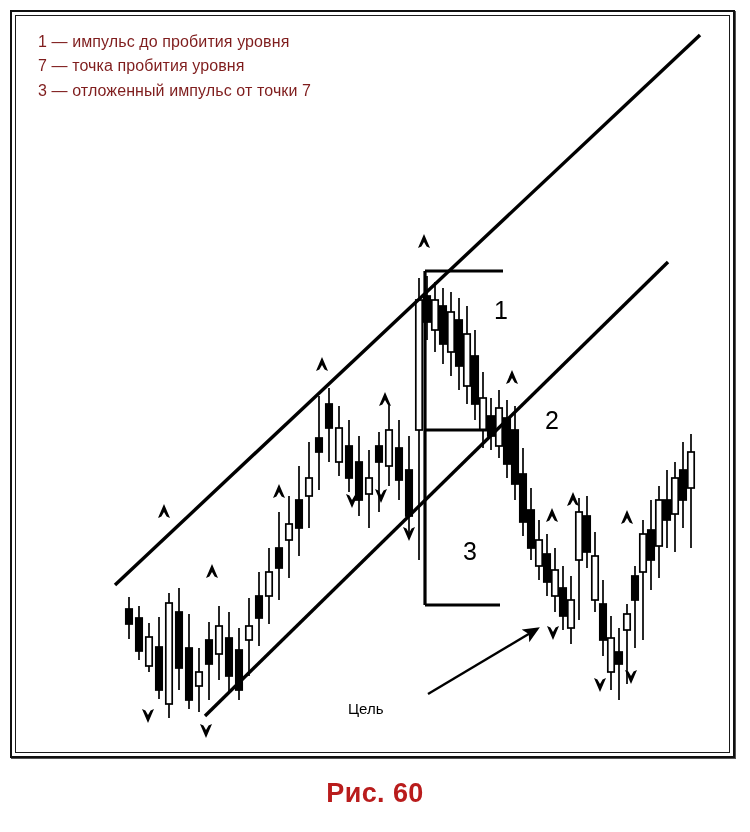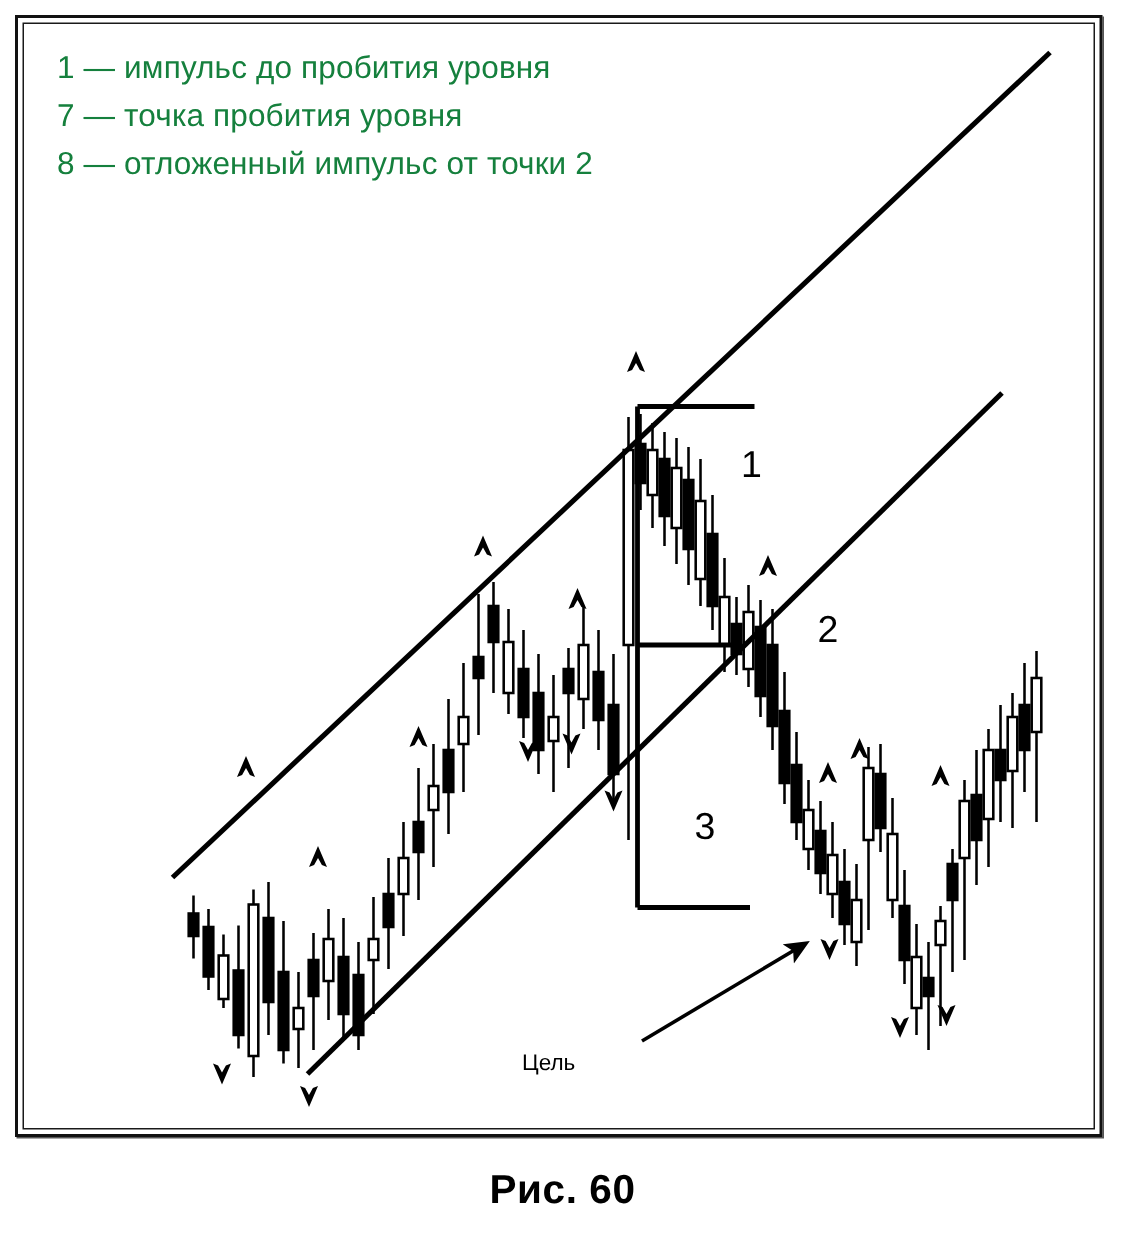--- a/index.html
+++ b/index.html
@@ -44,43 +44,43 @@
     box-sizing: border-box;
   }
   .legend {
     position: absolute;
     left: 38px;
     top: 30px;
     width: 420px;
     line-height: 1.52;
   }
   .legend-line {
-    font-size: 21px;
-    color: #15803d;
+    font-size: 16px;
+    color: #7f1d1d;
     white-space: nowrap;
     letter-spacing: 0.1px;
   }
   .chart-svg {
     position: absolute;
     left: 0;
     top: 0;
     width: 750px;
     height: 832px;
     pointer-events: none;
   }
   .caption {
     position: absolute;
     left: 0;
     top: 778px;
     width: 750px;
     text-align: center;
     font-size: 27px;
     font-weight: bold;
     letter-spacing: 0.4px;
-    color: #000000;
+    color: #b91c1c;
   }
   .num-label {
     position: absolute;
     font-size: 25px;
     color: #000;
     font-family: "Liberation Sans", sans-serif;
   }
   #label-1 { left: 494px; top: 296px; }
   #label-2 { left: 545px; top: 406px; }
   #label-3 { left: 463px; top: 537px; }
@@ -97,21 +97,21 @@
 
 <div id="figure-root">
 
   <div class="frame">
     <div class="frame-inner"></div>
   </div>
 
   <div class="legend">
     <div class="legend-line">1 — импульс до пробития уровня</div>
     <div class="legend-line">7 — точка пробития уровня</div>
-    <div class="legend-line">8 — отложенный импульс от точки 2</div>
+    <div class="legend-line">3 — отложенный импульс от точки 7</div>
   </div>
 
   <svg class="chart-svg" id="chart-svg" viewBox="0 0 750 832">
     <g id="candles-group">
         <line x1="129" y1="597" x2="129" y2="639" stroke="#000" stroke-width="1.7"></line>
         <rect x="125.8" y="609" width="6.4" height="15" fill="#000" stroke="#000" stroke-width="1.7"></rect>
         <line x1="139" y1="606" x2="139" y2="660" stroke="#000" stroke-width="1.7"></line>
         <rect x="135.8" y="618" width="6.4" height="33" fill="#000" stroke="#000" stroke-width="1.7"></rect>
         <line x1="149" y1="623" x2="149" y2="672" stroke="#000" stroke-width="1.7"></line>
         <rect x="145.8" y="637" width="6.4" height="29" fill="#fff" stroke="#000" stroke-width="1.7"></rect>

